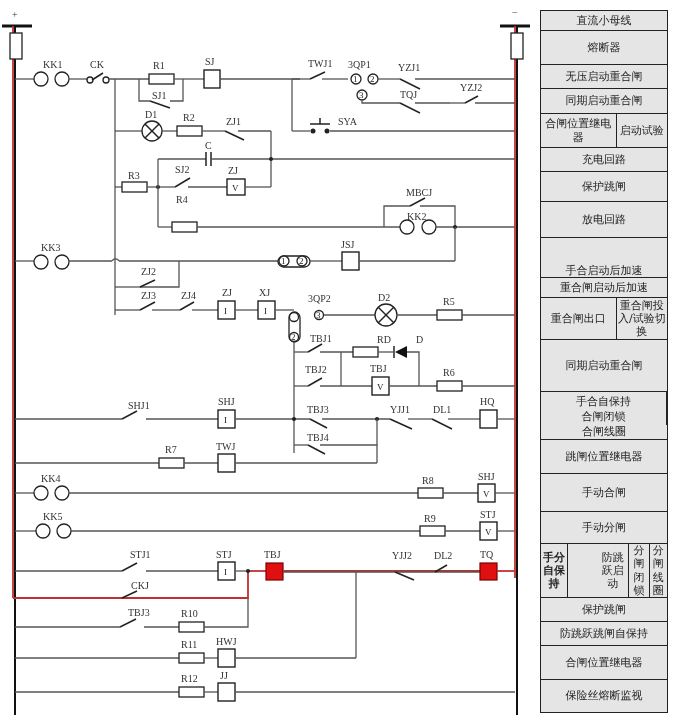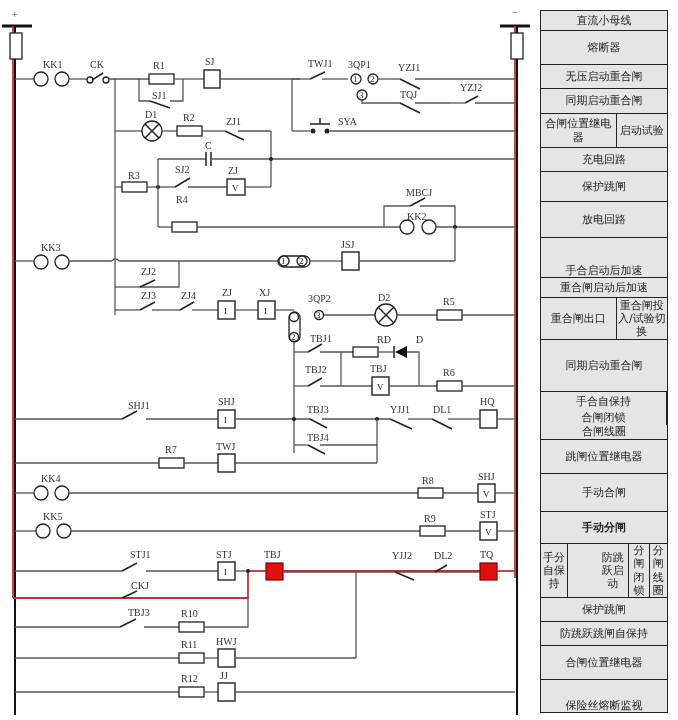--- a/index.html
+++ b/index.html
@@ -402,43 +402,43 @@
     </div>
     <div class="lrow" style="height: 42px;">
       <div class="lcell" style="flex: 60 1 0px;">重合闸出口</div>
       <div class="lcell" style="flex: 40 1 0px;">重合闸投入/试验切换</div>
     </div>
     <div class="lrow" style="height: 52px;">
       <div class="lcell">同期启动重合闸</div>
     </div>
     <div class="lrow" style="height: 48px; flex-direction: column;">
       <div class="lcell" style="flex: 40 1 0px;">手合自保持</div>
-      <div class="lcell" style="flex: 30 1 0px;">合闸闭锁</div>
+      <div class="lcell" style="flex: 30 1 0px; font-family: Liberation Mono, monospace;">合闸闭锁</div>
       <div class="lcell" style="flex: 30 1 0px;">合闸线圈</div>
     </div>
     <div class="lrow" style="height: 34px; justify-content: flex-end;">
       <div class="lcell">跳闸位置继电器</div>
     </div>
     <div class="lrow" style="height: 38px;">
       <div class="lcell">手动合闸</div>
     </div>
-    <div class="lrow" style="height: 32px; font-weight: bold;">
+    <div class="lrow" style="height: 32px;">
       <div class="lcell">手动分闸</div>
     </div>
     <div class="lrow" style="height: 54px;">
-      <div class="lcell" style="flex: 28 1 0px;">手分自保持</div>
+      <div class="lcell" style="flex: 28 1 0px; font-weight: bold;">手分自保持</div>
       <div class="lcell" style="flex: 34 1 0px; margin-left: 29px;">防跳跃启动</div>
       <div class="lcell" style="flex: 20 1 0px;">分闸闭锁</div>
       <div class="lcell" style="flex: 18 1 0px;">分闸线圈</div>
     </div>
     <div class="lrow" style="height: 24px;">
       <div class="lcell">保护跳闸</div>
     </div>
     <div class="lrow" style="height: 24px;">
       <div class="lcell">防跳跃跳闸自保持</div>
     </div>
     <div class="lrow" style="height: 34px;">
       <div class="lcell">合闸位置继电器</div>
     </div>
-    <div class="lrow" style="height: 32px; align-items: flex-end;">
+    <div class="lrow" style="height: 32px;">
       <div class="lcell">保险丝熔断监视</div>
     </div>
   </div>
 
 </body></html>

